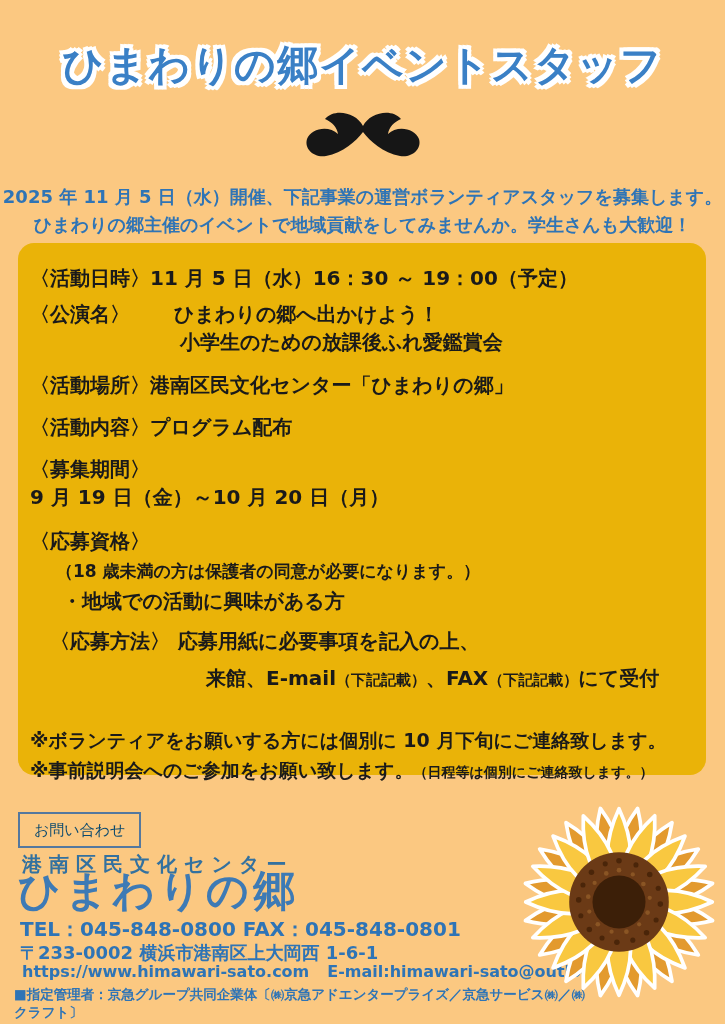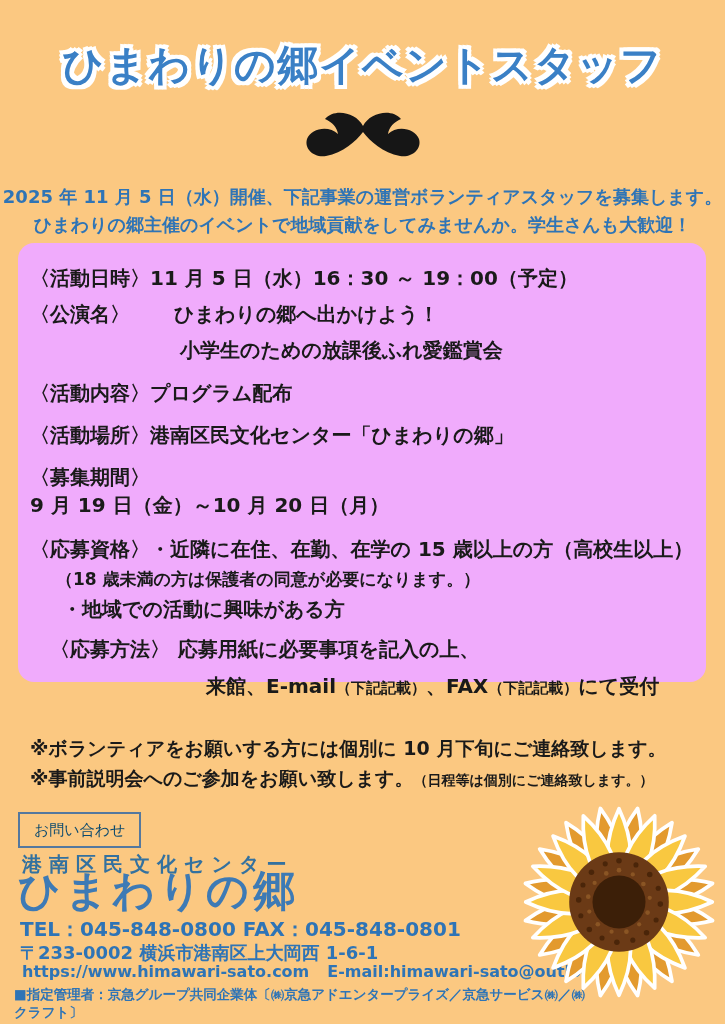--- a/index.html
+++ b/index.html
@@ -28,31 +28,31 @@
   .mustache-wrap { width:132px; height:62px; margin-top:10px; flex:0 0 auto; }
   .title2 { font-size:41px; letter-spacing:1px; }
   
   .intro {
     position:absolute; top:183px; left:0; right:0;
     text-align:center; color:#2E74B6; font-weight:bold;
     font-size:18px; line-height:28px;
   }
   
   .box {
-    position:absolute; left:18px; top:243px; width:688px; height:439px;
-    background:#f0abfc; border-radius:16px;
+    position:absolute; left:18px; top:243px; width:688px; height:532px;
+    background:#eab308; border-radius:16px;
     padding:21px 12px 0 12px;
     color:#1A1A1A; font-weight:bold; font-size:20px; line-height:28px;
   }
   .row { display:flex; align-items:flex-start; }
   .lbl { white-space:nowrap; flex:0 0 auto; }
   .r1 { margin-bottom:8px; }
   .r2 { margin-bottom:15px; }
   .r2 .content { margin-left:44px; }
-  .r2 .cl2 { margin-top:8px; padding-left:6px; }
+  .r2 .cl2 { padding-left:6px; }
   .r3 { margin-bottom:14px; }
   .r4 { margin-bottom:14px; }
   .r5 { margin-bottom:16px;flex-direction:column; }
   .r6 { margin-bottom:12px; }
   .r6 .sub1 { font-size:17px; line-height:24px; margin-top:4px; padding-left:26px; }
   .r6 .sub2 { margin-top:4px; padding-left:32px; }
   .r7 { margin-bottom:32px;margin-left:20px; }
   .r7 .content { margin-left:8px; }
   .r7 .cl2 { margin-top:9px; padding-left:28px; }
   .small-paren { font-size:15px; }
@@ -121,39 +121,38 @@
     </div>
 
     <div class="row r2">
       <span class="lbl">〈公演名〉</span>
       <div class="content">
         <div>ひまわりの郷へ出かけよう！</div>
         <div class="cl2">小学生のための放課後ふれ愛鑑賞会</div>
       </div>
     </div>
 
+    <div class="row r3">
+      <span class="lbl">〈活動場所〉</span>
+      <span>港南区民文化センター「ひまわりの郷」</span>
+    </div>
+
     <div class="row r4">
       <span class="lbl">〈活動内容〉</span>
       <span>プログラム配布</span>
     </div>
 
-    <div class="row r3">
-      <span class="lbl">〈活動場所〉</span>
-      <span>港南区民文化センター「ひまわりの郷」</span>
-    </div>
-
     <div class="row r5">
       <span class="lbl">〈募集期間〉</span>
       <span>9 月 19 日（金）～10 月 20 日（月）</span>
     </div>
 
     <div class="r6">
       <div class="row">
         <span class="lbl">〈応募資格〉</span>
-        <span>・近隣に在住、在勤、在学の 15 歳以上の方（高校生以上）</span>
       </div>
       <div class="sub1">（18 歳未満の方は保護者の同意が必要になります。）</div>
       <div class="sub2">・地域での活動に興味がある方</div>
     </div>
 
     <div class="row r7">
       <span class="lbl">〈応募方法〉</span>
       <div class="content">
         <div>応募用紙に必要事項を記入の上、</div>
         <div class="cl2">

